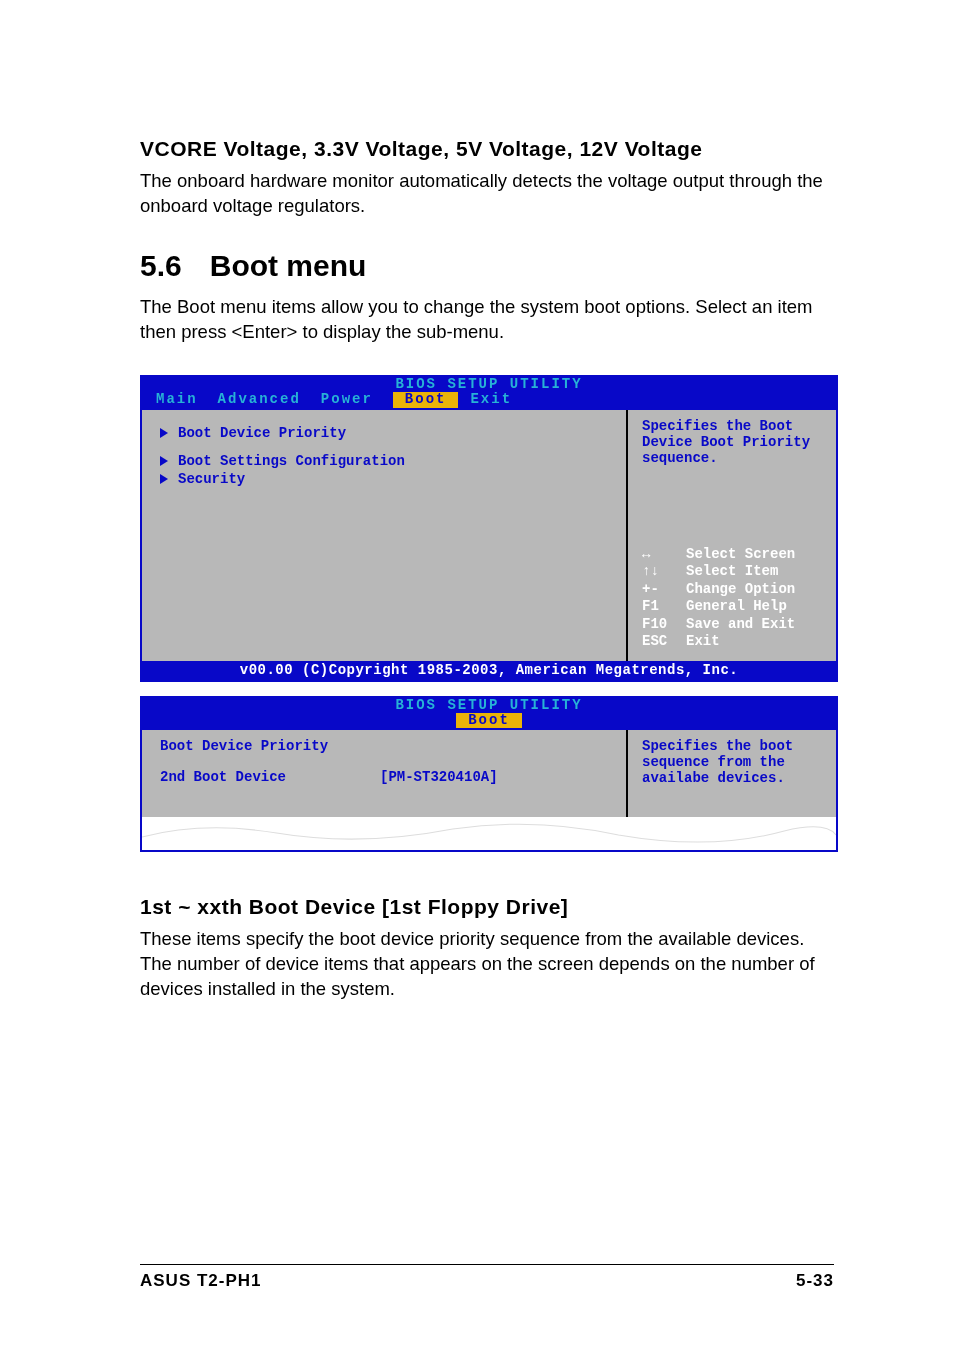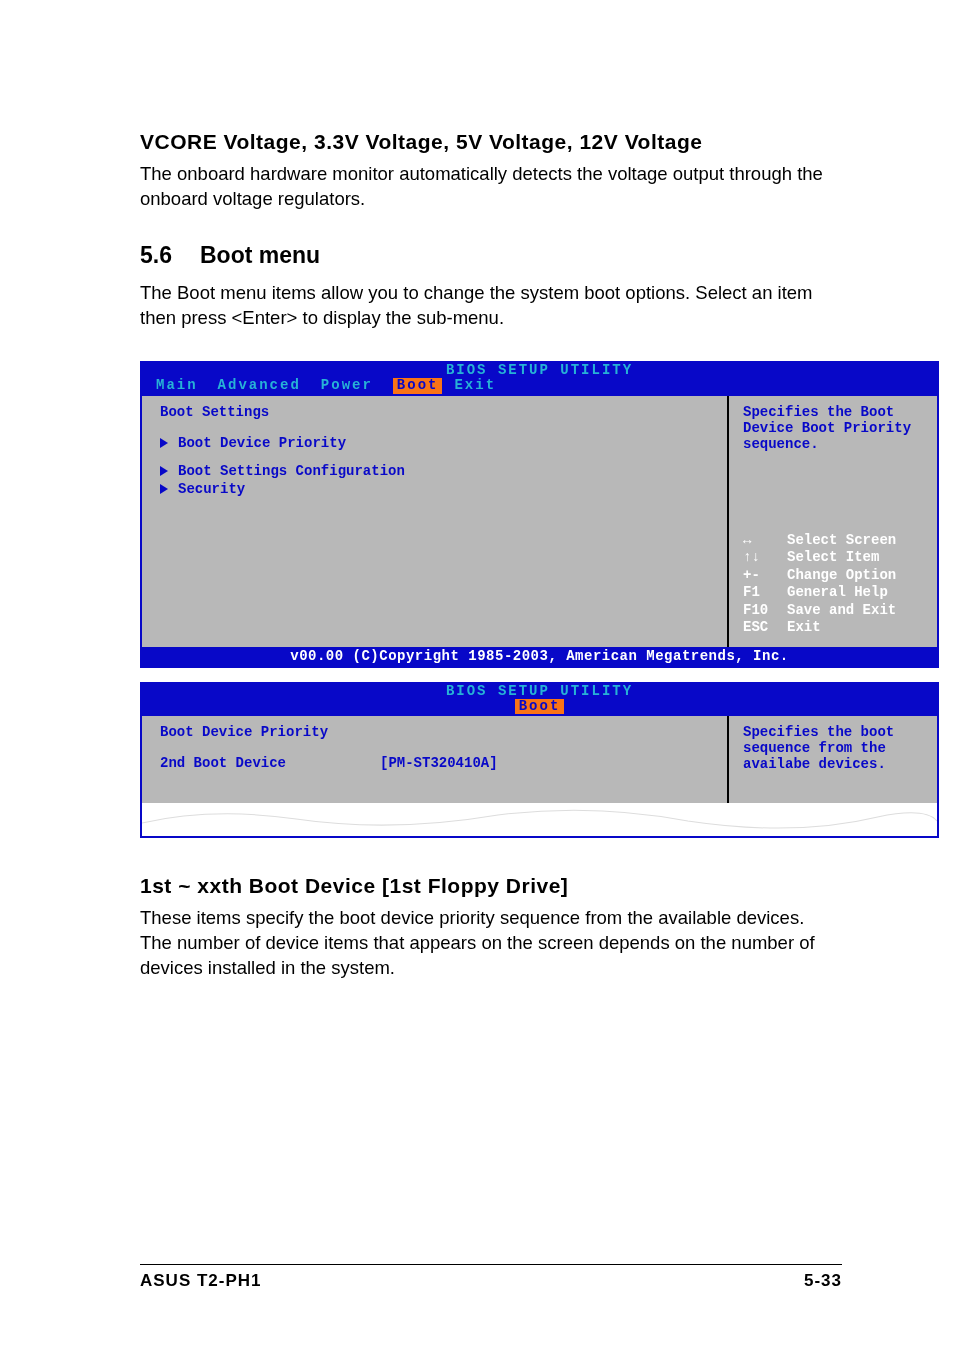--- a/index.html
+++ b/index.html
@@ -13,50 +13,50 @@
   .page {
     width: 954px;
     min-height: 1351px;
     margin: 0 auto;
     padding: 130px 120px 60px 140px;
     position: relative;
   }
   .h3 {
     font-weight: bold;
     font-size: 21px;
-    margin: 0 0 8px 0;
+    margin: 7px 0 8px 0;
     letter-spacing: 0.5px;
   }
   .body-text {
     font-size: 18.5px;
     line-height: 1.35;
     margin: 0 0 30px 0;
   }
   .h2 {
     font-weight: 900;
-    font-size: 23px;
+    font-size: 30px;
     margin: 24px 0 12px 0;
   }
   .h2 .secno { margin-right: 28px; }
   .h2b {
     font-weight: 900;
     font-size: 25px;
     margin: 30px 0 14px 0;
   }
   .h2b .secno { margin-right: 18px; }
 
   
   .bios {
     border: 2px solid #0808c8;
     background: #b8b8b8;
     margin: 14px 0 0 0;
     font-family: "Courier New", monospace;
     font-size: 14px;
     color: #000;
-    width: 799px;
+    width: 698px;
   }
   .bios-header {
     background: #0808c8;
     color: #fff;
     text-align: center;
     font-weight: bold;
     letter-spacing: 2px;
     padding: 0;
     line-height: 1.1;
   }
@@ -64,23 +64,23 @@
     display: flex;
     color: #27b2d6;
     font-weight: bold;
     padding: 0 14px 2px 14px;
     gap: 0;
   }
   .bios-tab {
     padding: 0 20px 0 0;
   }
   .bios-tab.active {
-    background: #f97316;
-    color: #0808c8;
-    padding: 0 4px;
+    background: #eab308;
+    color: #0808c8;
+    padding: 0 12px;
     margin: 0 12px 0 0;
   }
   .bios-body {
     display: flex;
     background: #b8b8b8;
   }
   .bios-left {
     flex: 1;
     padding: 8px 12px 12px 18px;
     border-right: 2px solid #000;
@@ -149,21 +149,21 @@
     left: 0; right: 0; bottom: -1px;
     height: 34px;
     background: #fff;
   }
   .torn svg { display:block; width:100%; height:100%; }
 
   .footer {
     position: absolute;
     bottom: 60px;
     left: 140px;
-    right: 112px;
+    right: 120px;
     border-top: 1.5px solid #000;
     padding-top: 6px;
     display: flex;
     justify-content: space-between;
     font-weight: 900;
     font-size: 17px;
     letter-spacing: 1px;
   }
 </style>
 </head>
@@ -185,21 +185,20 @@
       <div class="bios-tabs">
         <span class="bios-tab">Main</span>
         <span class="bios-tab">Advanced</span>
         <span class="bios-tab">Power</span>
         <span class="bios-tab active">Boot</span>
         <span class="bios-tab">Exit</span>
       </div>
     </div>
     <div class="bios-body">
       <div class="bios-left" style="min-height:250px;">
-        <div class="bios-title-text">Boot Settings</div>
         <div style="height:6px;"></div>
         <div class="menu-item">
           <span class="tri"></span>
           <span>Boot Device Priority</span>
         </div>
         <div style="height:10px;"></div>
         <div class="menu-item">
           <span class="tri"></span>
           <span>Boot Settings Configuration</span>
         </div>

